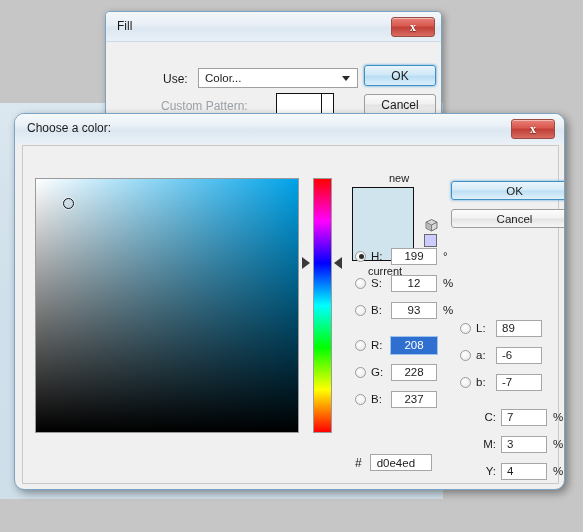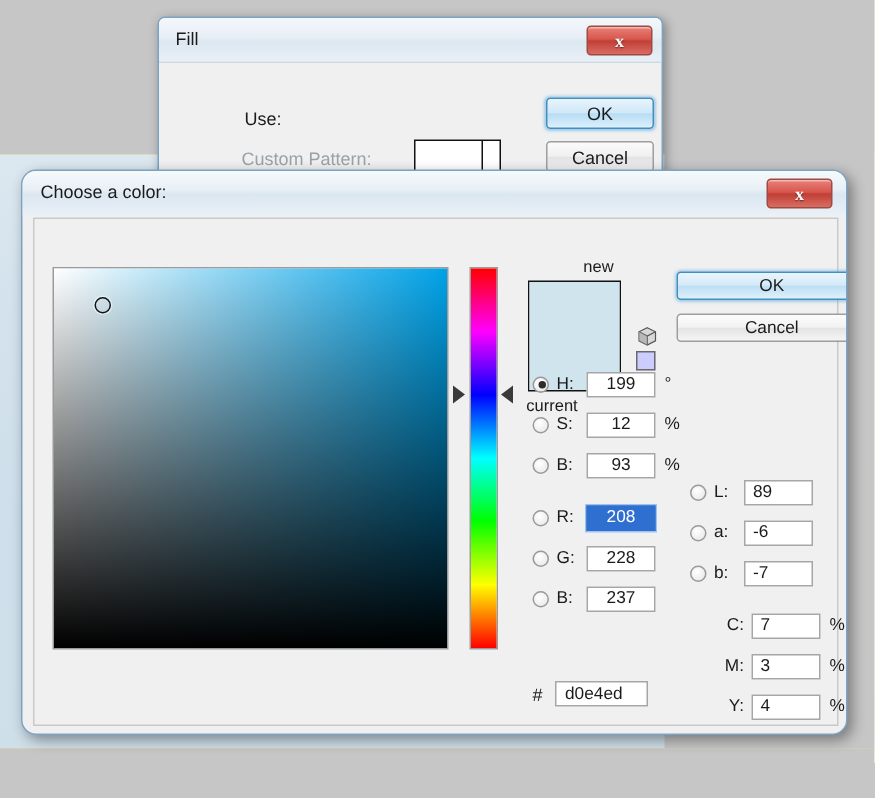--- a/index.html
+++ b/index.html
@@ -209,21 +209,21 @@
   .lbl-new {
     position:absolute; left:344px; top:26px; width:64px;
     text-align:center; font-size:11px; color:#1b1b1b;
   }
   .preview-box {
     position:absolute; left:329px; top:41px; width:62px; height:74px;
     border:1.5px solid #111111;
   }
   .preview-new { position:absolute; left:0; top:0; width:100%; height:100%; }
   .lbl-current {
-    position:absolute; left:314px; top:119px; width:62px;
+    position:absolute; left:331px; top:119px; width:62px;
     text-align:center; font-size:11px; color:#1b1b1b;
   }
   .gamut-cube {
     position:absolute; left:402px; top:72px; width:13px; height:13px;
     cursor:pointer;
   }
   .websafe-swatch {
     position:absolute; left:401px; top:88px; width:13px; height:13px;
     border:1px solid #6a6a6a;
     cursor:pointer;
@@ -335,20 +335,24 @@
   <div class="fill-dialog">
     <div class="fill-titlebar">
       <div class="fill-title">Fill</div>
       <div class="win-close fill-close">
         <span class="x">x</span>
       </div>
     </div>
 
     <div class="fill-body">
       <div class="use-label">Use:</div>
+      <div class="use-combo">
+        <span class="val">Color...</span>
+        <span class="arrow"></span>
+      </div>
       <div class="custom-pattern-label">Custom Pattern:</div>
       <div class="pattern-swatch"></div>
 
       <div class="fill-btn fill-ok">OK</div>
       <div class="fill-btn fill-cancel">Cancel</div>
     </div>
   </div>
 
   <div class="cp-dialog">
     <div class="cp-titlebar">

